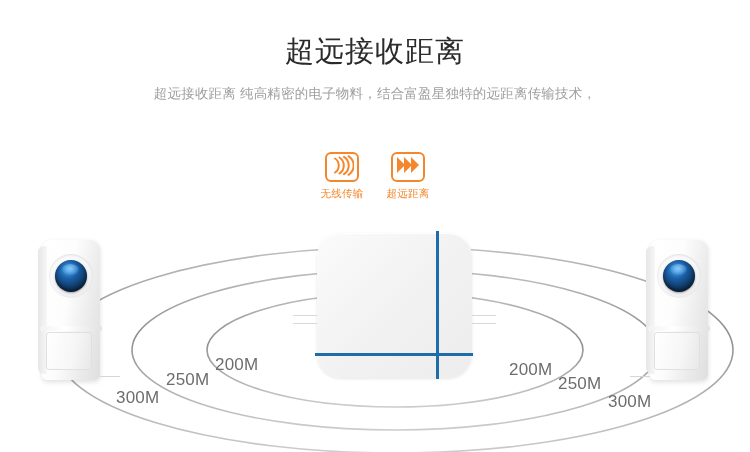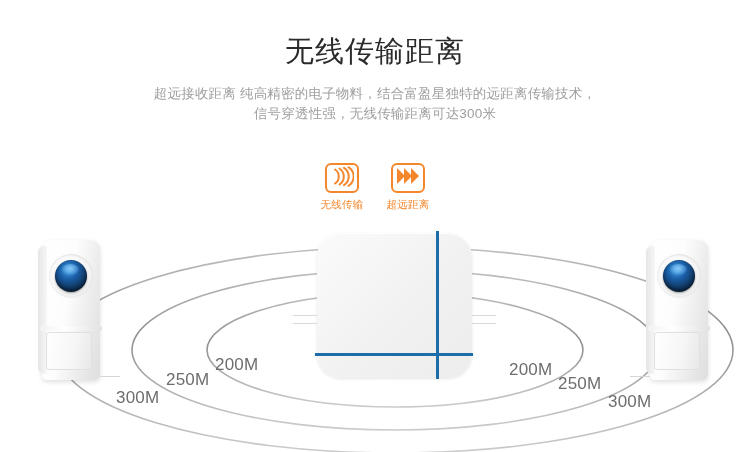--- a/index.html
+++ b/index.html
@@ -40,21 +40,21 @@
     color:#9e9e9e;
     font-size:13.5px;
     line-height:20px;
     letter-spacing:.2px;
   }
   .desc-line { display:block; white-space:nowrap; }
 
   
   .features {
     position:absolute;
-    left:0; top:163px;
+    left:0; top:152px;
     width:750px;
     display:flex;
     justify-content:center;
     align-items:flex-start;
     gap:11px;
   }
   .feature {
     display:flex;
     flex-direction:column;
     align-items:center;
@@ -189,25 +189,24 @@
     letter-spacing:.2px;
     white-space:nowrap;
     font-family:"Liberation Sans","DejaVu Sans",sans-serif;
   }
 </style>
 </head>
 <body>
 
 <div id="stage">
 
-  <div class="page-title">无线传输距离</div>
+  <div class="page-title">超远接收距离</div>
 
   <div class="desc-block">
     <span class="desc-line">超远接收距离 纯高精密的电子物料，结合富盈星独特的远距离传输技术，</span>
-    <span class="desc-line">信号穿透性强，无线传输距离可达300米</span>
   </div>
 
   <div class="features">
 
     <div class="feature">
       <div class="feature-icon-box">
         <span>
           <svg width="24" height="21" viewBox="0 0 24 21" aria-hidden="true">
             <g fill="none" stroke="#f4872c" stroke-linecap="round">
               <path d="M5 3.5 C10 6.5, 10 14.5, 5 17.5" stroke-width="2"></path>

